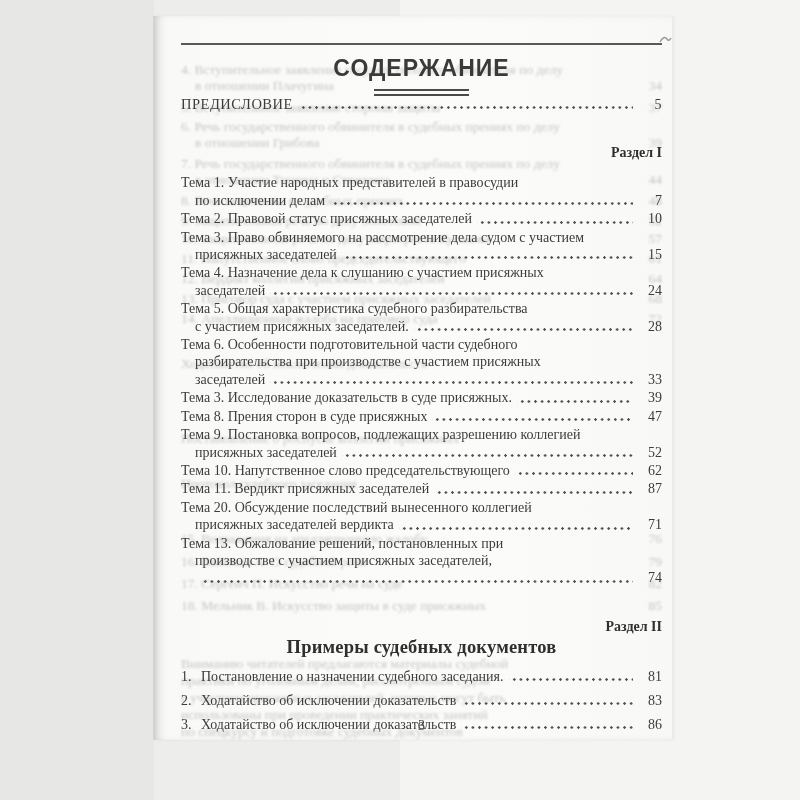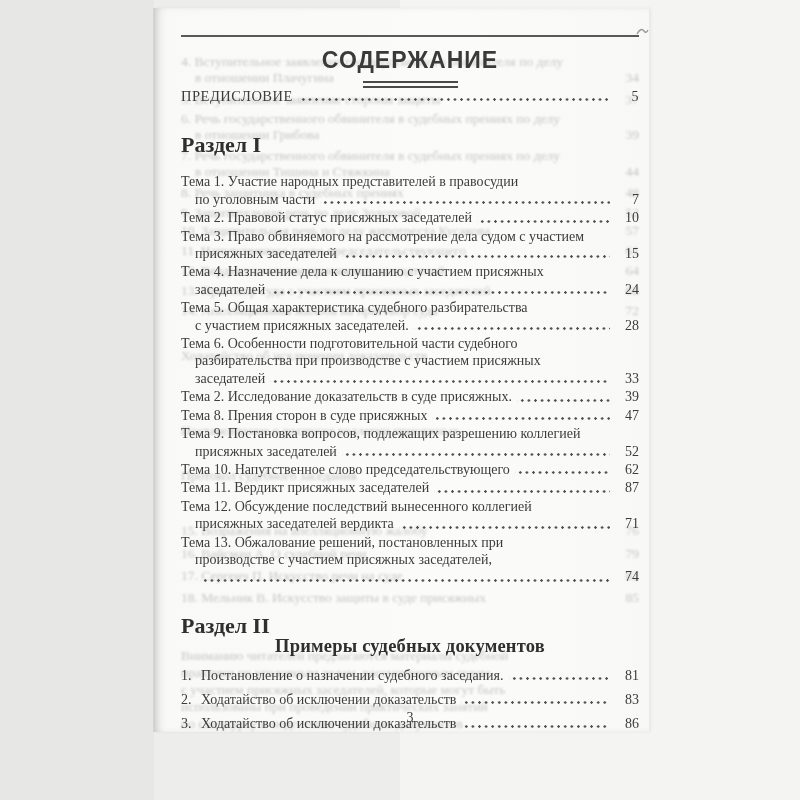--- a/index.html
+++ b/index.html
@@ -2,50 +2,51 @@
 <html><head>
 <meta charset="utf-8">
 <style>
   html,body{margin:0;padding:0;}
   body{
     width:800px;height:800px;overflow:hidden;position:relative;
     background:linear-gradient(90deg,#e7e7e6 0 154px,#ededec 154px 50%,#f4f4f2 50% 100%);
     font-family:"Liberation Serif", serif;
   }
   .book-page{
-    position:absolute;left:153px;top:8px;width:495px;height:724px;
+    position:absolute;left:153px;top:16px;width:495px;height:724px;
     background:linear-gradient(90deg,#efefec 0,#f9f9f7 14px,#fbfbf9 60%,#f8f8f6 100%);
     border-left:1px solid #d3d3d0;
     box-shadow:inset 5px 0 9px -4px rgba(0,0,0,.22), 2px 0 3px rgba(0,0,0,.05);
     filter:blur(0.3px);
+    padding-left:23px;
   }
   .bleed-layer{
     position:absolute;inset:0;z-index:1;pointer-events:none;
     font-size:13.5px;color:#9b9b99;opacity:.55;filter:blur(1.1px);
   }
   .bleed-line{position:absolute;left:27px;right:10px;display:flex;white-space:nowrap;overflow:hidden;}
   .bleed-line .b-num{margin-left:auto;padding-left:8px;}
   .bleed-line.ind{padding-left:14px;}
   .content{position:absolute;inset:0;z-index:2;padding:0 10px 0 27px;color:#3c3c3c;}
   .top-rule{margin-top:27px;height:2px;background:#595957;}
   .title{
     margin:10px 0 0;text-align:center;
     font-family:"Liberation Sans", sans-serif;font-weight:bold;
     font-size:23px;line-height:26px;letter-spacing:1px;color:#3a3a3a;
   }
   .title-underline{
     width:95px;height:3px;margin:8px auto 0;
     border-top:2px solid #4a4a48;border-bottom:2px solid #4a4a48;
   }
   .preface{font-size:14.5px;letter-spacing:.5px;}
-  .sec-h1{font-weight:bold;text-align:left;font-size:22px;line-height:20px;color:#2f2f2f;}
+  .sec-h1{font-weight:bold;text-align:right;font-size:14px;line-height:20px;color:#2f2f2f;}
   .sec-h2{font-weight:bold;text-align:center;font-size:18.5px;line-height:21px;color:#2f2f2f;letter-spacing:.2px;}
   .section{margin-top:30px;}
   .section.second{margin-top:30px;}
-  .entries{margin-top:18px;font-size:14px;}
+  .entries{margin-top:11px;font-size:14px;}
   .section.second .entries{margin-top:10px;}
   .entry{margin-bottom:1px;}
   .section.second .entry{margin-bottom:6.5px;}
   .toc-line{line-height:17.4px;white-space:nowrap;}
   .toc-row{display:flex;align-items:flex-end;line-height:17.4px;}
   .cont{padding-left:14px;}
   .num{display:inline-block;width:20px;flex:none;}
   .toc-row .t{flex:none;white-space:nowrap;}
   .leader{
     flex:1;height:14px;min-width:18px;margin:0 5px 0 5px;
@@ -169,21 +170,21 @@
       <span class="pagenum">5</span>
     </div>
 
     <div id="sections">
         <div class="section">
           <div class="sec-h1">Раздел I</div>
           <div class="entries">
             <div class="entry">
               <div class="toc-line"><span>Тема 1. Участие народных представителей в правосудии</span></div>
               <div class="toc-row cont">
-                <span class="t">по уголовным части</span>
+                <span class="t">по исключении делам</span>
                 <span class="leader"></span>
                 <span class="pagenum">7</span>
               </div>
             </div>
             <div class="entry">
               <div class="toc-row">
                 <span class="t">Тема 2. Правовой статус присяжных заседателей</span>
                 <span class="leader"></span>
                 <span class="pagenum">10</span>
               </div>
@@ -216,21 +217,21 @@
               <div class="toc-line"><span>Тема 6. Особенности подготовительной части судебного</span></div>
               <div class="toc-line cont"><span>разбирательства при производстве с участием присяжных</span></div>
               <div class="toc-row cont">
                 <span class="t">заседателей</span>
                 <span class="leader"></span>
                 <span class="pagenum">33</span>
               </div>
             </div>
             <div class="entry">
               <div class="toc-row">
-                <span class="t">Тема 2. Исследование доказательств в суде присяжных.</span>
+                <span class="t">Тема 3. Исследование доказательств в суде присяжных.</span>
                 <span class="leader"></span>
                 <span class="pagenum">39</span>
               </div>
             </div>
             <div class="entry">
               <div class="toc-row">
                 <span class="t">Тема 8. Прения сторон в суде присяжных</span>
                 <span class="leader"></span>
                 <span class="pagenum">47</span>
               </div>
@@ -251,21 +252,21 @@
               </div>
             </div>
             <div class="entry">
               <div class="toc-row">
                 <span class="t">Тема 11. Вердикт присяжных заседателей</span>
                 <span class="leader"></span>
                 <span class="pagenum">87</span>
               </div>
             </div>
             <div class="entry">
-              <div class="toc-line"><span>Тема 12. Обсуждение последствий вынесенного коллегией</span></div>
+              <div class="toc-line"><span>Тема 20. Обсуждение последствий вынесенного коллегией</span></div>
               <div class="toc-row cont">
                 <span class="t">присяжных заседателей вердикта</span>
                 <span class="leader"></span>
                 <span class="pagenum">71</span>
               </div>
             </div>
             <div class="entry">
               <div class="toc-line"><span>Тема 13. Обжалование решений, постановленных при</span></div>
               <div class="toc-line cont"><span>производстве с участием присяжных заседателей,</span></div>
               <div class="toc-row cont">

